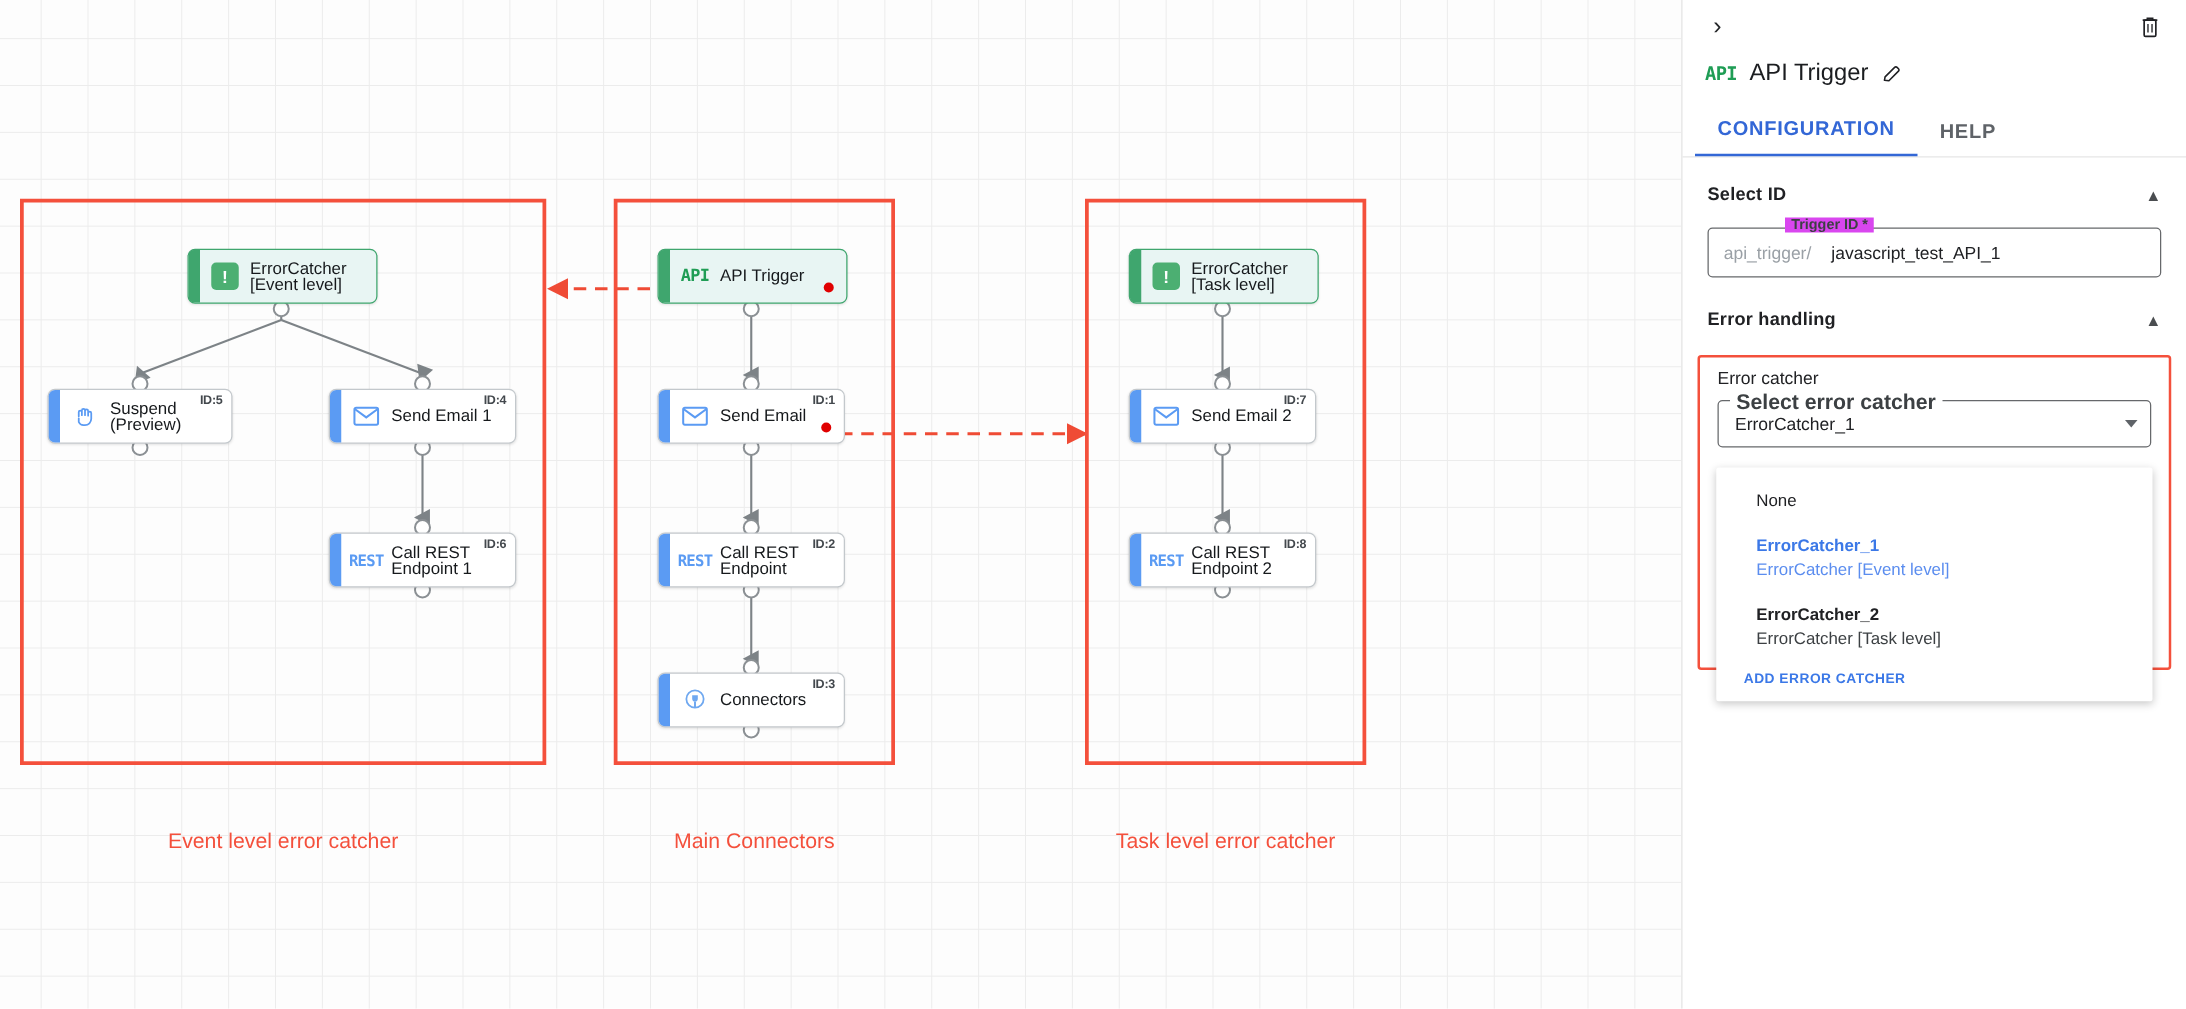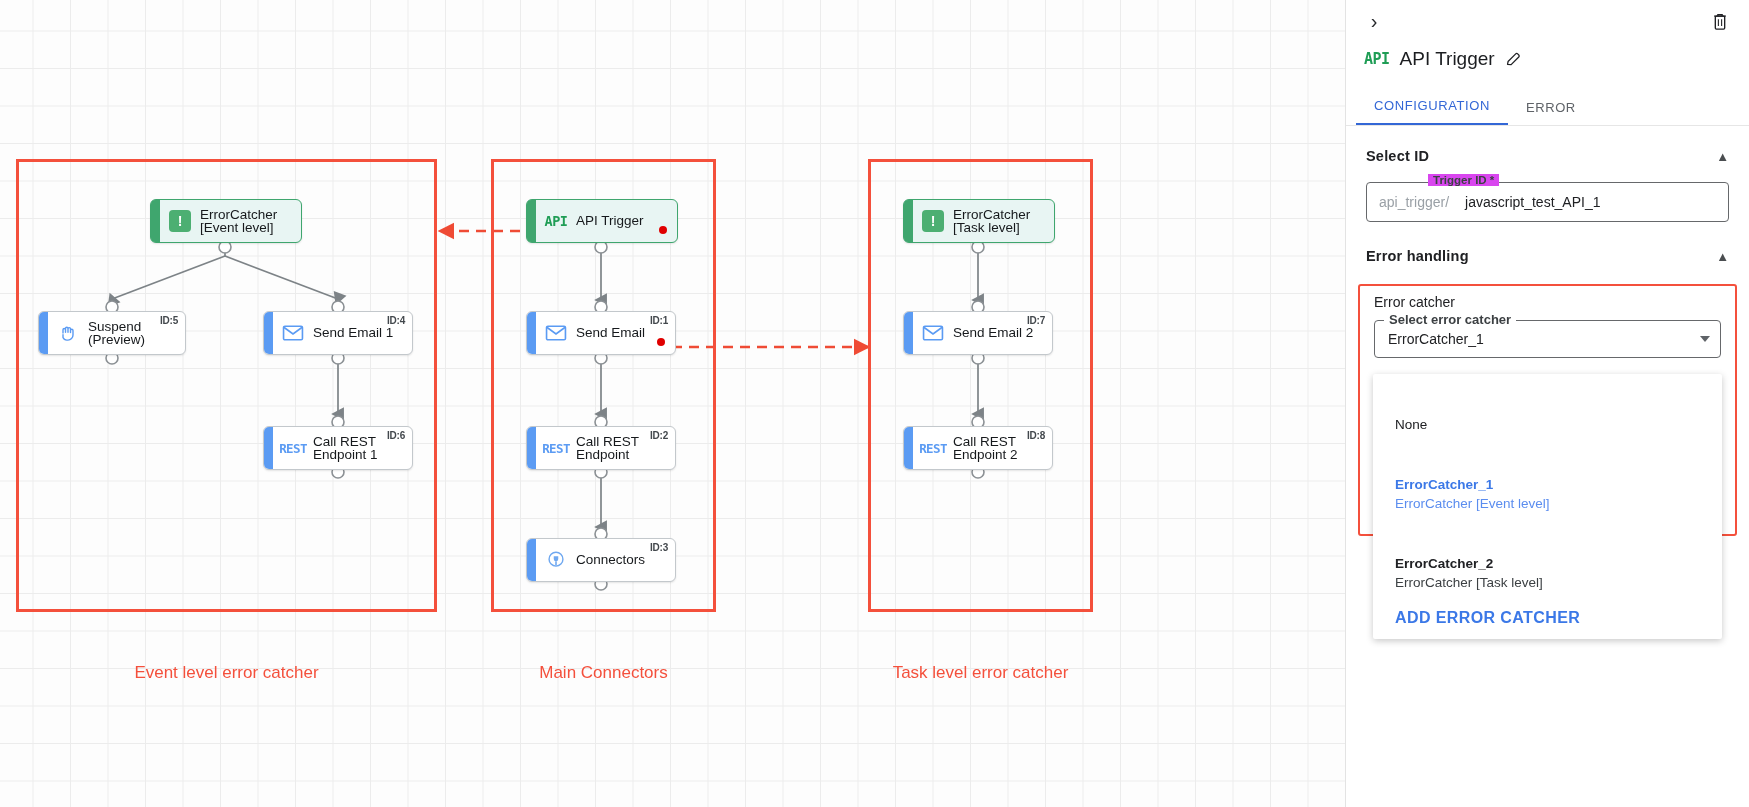--- a/index.html
+++ b/index.html
@@ -138,21 +138,21 @@
   .title-text { font-size: 19px; color: #1b1d20; }
   .edit-ic { width:18px; height:18px; display:flex; align-items:center; cursor:pointer;}
 
   .tabs {
     display: flex; align-items: flex-end;
     height: 38px; margin-top: 12px;
     border-bottom: 1px solid #e6e6e6;
     padding: 0 10px;
   }
   .tab {
-    font-size: 13px; font-weight: normal; letter-spacing: 0.6px;
+    font-size: 16px; font-weight: bold; letter-spacing: 0.6px;
     color: #5f6368; padding: 0 18px 10px 18px; cursor: pointer;
   }
   .tab.active { color: #3367d6; border-bottom: 2.5px solid #3367d6; }
 
   .section-head {
     display: flex; align-items: center; justify-content: space-between;
     padding: 22px 20px 10px 20px;
   }
   .section-head .stitle { font-size: 14.5px; font-weight: bold; color: #202124; letter-spacing: .2px;}
   .caret { color:#4a4d50; font-size: 13px; }
@@ -185,42 +185,42 @@
   .select-wrap { position: relative; }
   .select-box {
     height: 38px; border: 1px solid #66686b; border-radius: 4px;
     display: flex; align-items: center; justify-content: space-between;
     padding: 0 10px 0 13px; font-size: 14px; color: #202124; cursor: pointer;
     background: #fff;
   }
   .select-float {
     position: absolute; top: -8px; left: 10px;
     background: #fff; padding: 0 5px;
-    font-size: 13px; font-weight: bold; color: #3c4043;
+    font-size: 17px; font-weight: bold; color: #3c4043;
   }
   .tri-down { width:0;height:0;border-left:5px solid transparent;border-right:5px solid transparent;border-top:6px solid #5f6368; }
 
   .menu {
     position: absolute; left: 13px; right: 13px; top: 0;
     background: #fff;
     box-shadow: 0 2px 7px rgba(0,0,0,0.22);
     padding: 12px 0 10px 0;
     border-radius: 2px;
   }
-  .menu-item { padding: 5px 22px; cursor: pointer; margin-top: 24px; }
+  .menu-item { padding: 5px 32px; cursor: pointer; }
   .menu-item .m1 { font-size: 13.5px; line-height: 19px; }
   .menu-item .m2 { font-size: 13.5px; line-height: 19px; }
   .menu-item.none .m1 { color: #202124; }
   .menu-item.sel .m1 { color: #3b78e7; font-weight: bold; }
   .menu-item.sel .m2 { color: #5b8def; }
   .menu-item.plain .m1 { color: #202124; font-weight: bold; }
   .menu-item.plain .m2 { color: #3c4043; }
   .menu-action {
     padding: 12px 22px 2px 22px;
-    font-size: 16px; font-weight: bold; letter-spacing: .4px;
+    font-size: 11px; font-weight: bold; letter-spacing: .4px;
     color: #3b78e7; cursor: pointer;
   }
 </style>
 </head>
 <body>
 
 <div id="app">
 
   <div id="canvas">
 
@@ -420,21 +420,21 @@
       <span class="title-text">API Trigger</span>
       <span class="edit-ic">
         <svg width="17" height="17" viewBox="0 0 20 20" fill="none" stroke="#202124" stroke-width="1.5" stroke-linejoin="round">
           <path d="M3 15.6 L3.6 12.4 L12.6 3.4 a1.6 1.6 0 0 1 2.3 0 l1.3 1.3 a1.6 1.6 0 0 1 0 2.3 l-9 9 z"></path>
         </svg>
       </span>
     </div>
 
     <div class="tabs">
       <div class="tab active">CONFIGURATION</div>
-      <div class="tab">ERROR</div>
+      <div class="tab">HELP</div>
     </div>
 
     <div class="section-head">
       <span class="stitle">Select ID</span>
       <span class="caret">▲</span>
     </div>
 
     <div class="field-wrap">
       <div class="float-label">Trigger ID *</div>
       <div class="field">

